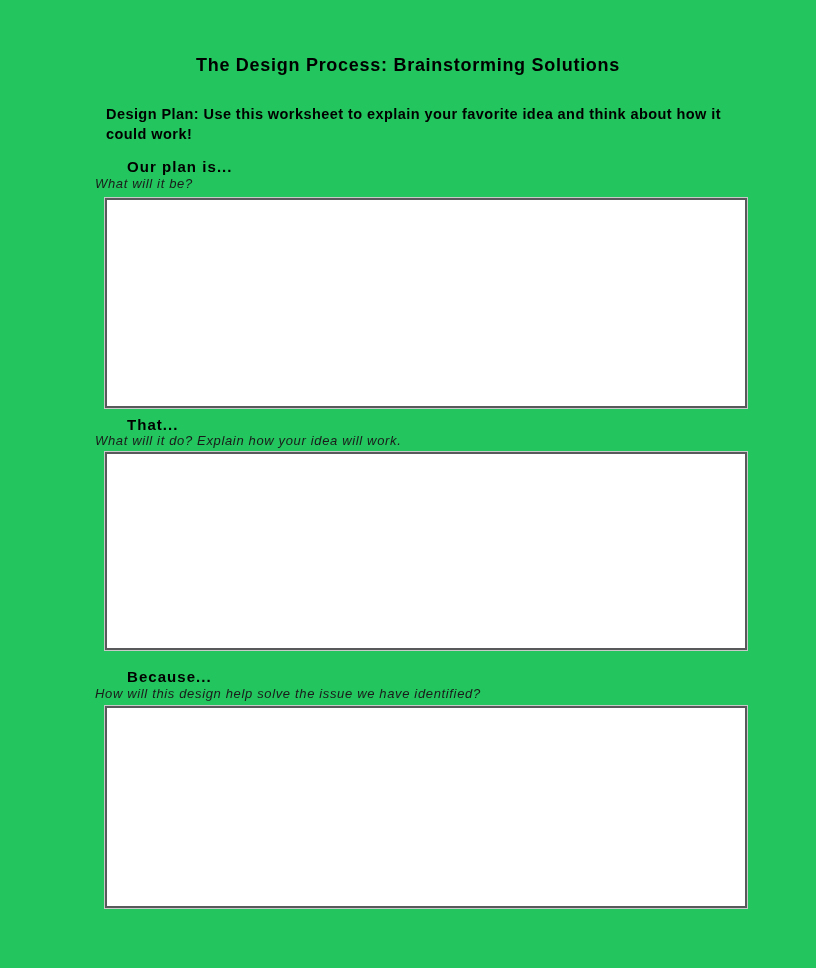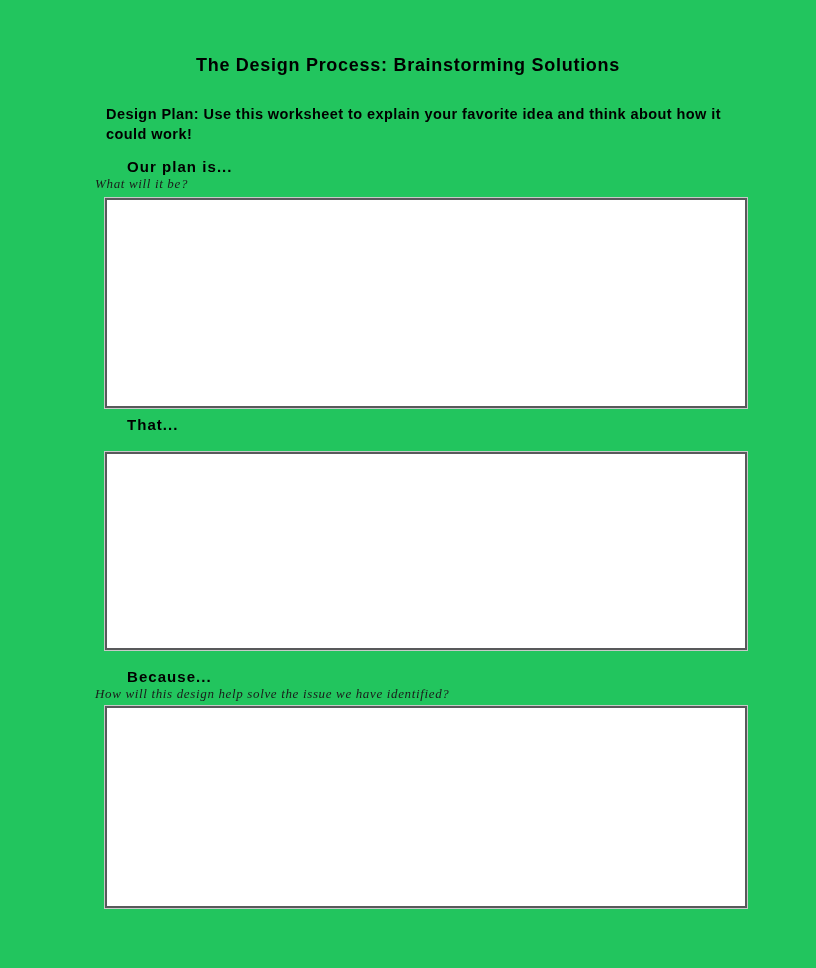--- a/index.html
+++ b/index.html
@@ -47,21 +47,20 @@
     color: #000000;
     margin-left: 32px;
   }
   .section-prompt {
     position: absolute;
     left: 95px;
     font-size: 13px;
     font-style: italic;
     letter-spacing: 0.05em;
     color: #1a1a1a;
-    font-family: Liberation Serif, serif;
   }
   .answer-box {
     position: absolute;
     left: 105px;
     width: 642px;
     box-sizing: border-box;
     border: 2px solid #58595b;
     outline: 1px solid #c9c9c9;
     background: #ffffff;
   }
@@ -82,19 +81,20 @@
 
   <div class="doc-title">The Design Process: Brainstorming Solutions</div>
 
   <div class="intro">Design Plan: Use this worksheet to explain your favorite idea and think about how it could work!</div>
 
   <div class="section-heading h1">Our plan is...</div>
   <div class="section-prompt p1">What will it be?</div>
   <div class="answer-box b1"></div>
 
   <div class="section-heading h2">That...</div>
+  <div class="section-prompt p2">What will it do? Explain how your idea will work.</div>
   <div class="answer-box b2"></div>
 
   <div class="section-heading h3">Because...</div>
   <div class="section-prompt p3">How will this design help solve the issue we have identified?</div>
   <div class="answer-box b3"></div>
 
 </div>
 
 </body></html>

